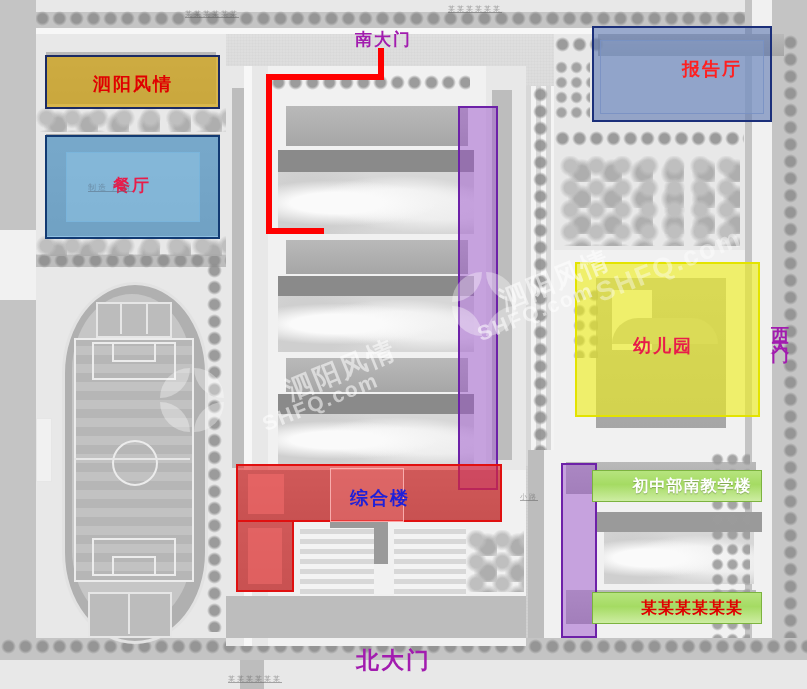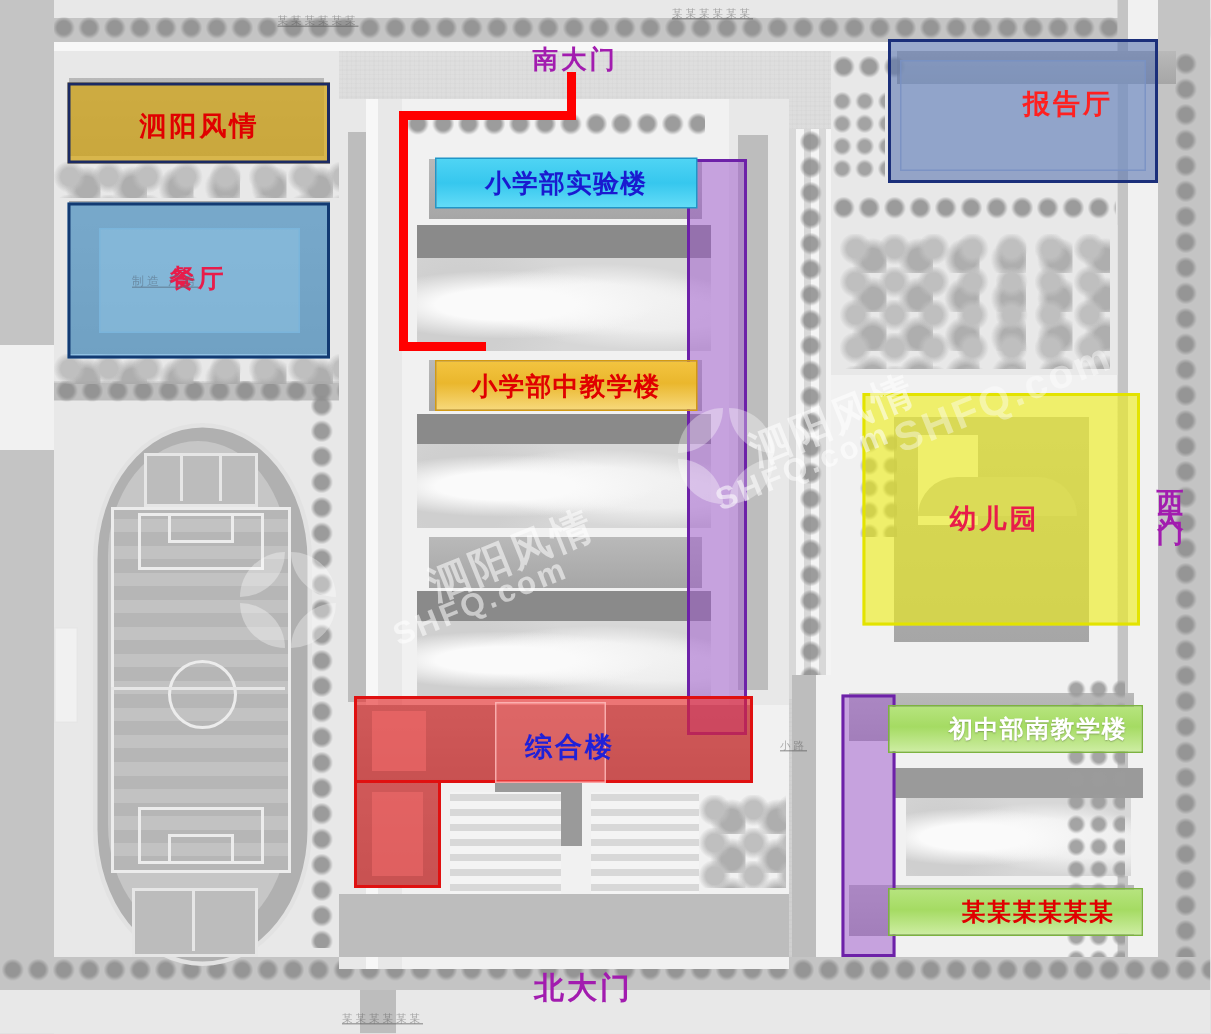--- a/index.html
+++ b/index.html
@@ -351,34 +351,32 @@
   <div class="ann" style="left:266px;top:74px;width:6px;height:160px;"></div>
 
   <div class="ann" style="left:266px;top:74px;width:118px;height:6px;"></div>
 
   <div class="ann" style="left:266px;top:228px;width:58px;height:6px;"></div>
 
   <div class="ann" style="left:378px;top:48px;width:6px;height:32px;"></div>
 
   <div class="txt txt-red" style="left:355px;top:28px;font-size:17px;letter-spacing:2px;">南大门</div>
 
-  <div class="txt txt-red" style="left:356px;top:645px;font-size:20px;letter-spacing:2px;">北大门</div>
+  <div class="txt txt-red" style="left:356px;top:645px;font-size:23px;letter-spacing:2px;">北大门</div>
 
   <div class="txt txt-red txt-v" style="left:768px;top:312px;font-size:18px;">西大门</div>
 
   <div class="txt" style="left:93px;top:72px;font-size:18px;letter-spacing:2px;color:#e00000;">泗阳风情</div>
 
   <div class="txt txt-red2" style="left:113px;top:174px;font-size:17px;letter-spacing:2px;">餐厅</div>
   <div class="faint" style="left:88px;top:182px;font-size:8px;color:rgba(90,110,130,.55);">制造 厂房</div>
 
   <div class="txt" style="left:655px;top:57px;font-size:18px;letter-spacing:2px;color:#ff2020;margin-left:27px;">报告厅</div>
 
-  <div class="chip chip-cyan" style="left:290px;top:105px;width:175px;height:34px;">小学部实验楼</div>
-
-  <div class="chip chip-gold red-text" style="left:290px;top:240px;width:175px;height:34px;">小学部中教学楼</div>
+
 
 
   <div class="txt txt-blue" style="left:350px;top:486px;font-size:18px;letter-spacing:2px;">综合楼</div>
 
   <div class="txt" style="left:633px;top:334px;font-size:18px;letter-spacing:2px;color:#e81c4a;">幼儿园</div>
 
   <div class="chip chip-green white-text" style="left:592px;top:470px;width:170px;height:32px;">初中部南教学楼</div>
 
   <div class="chip chip-green red-text" style="left:592px;top:592px;width:170px;height:32px;">某某某某某某</div>
 

